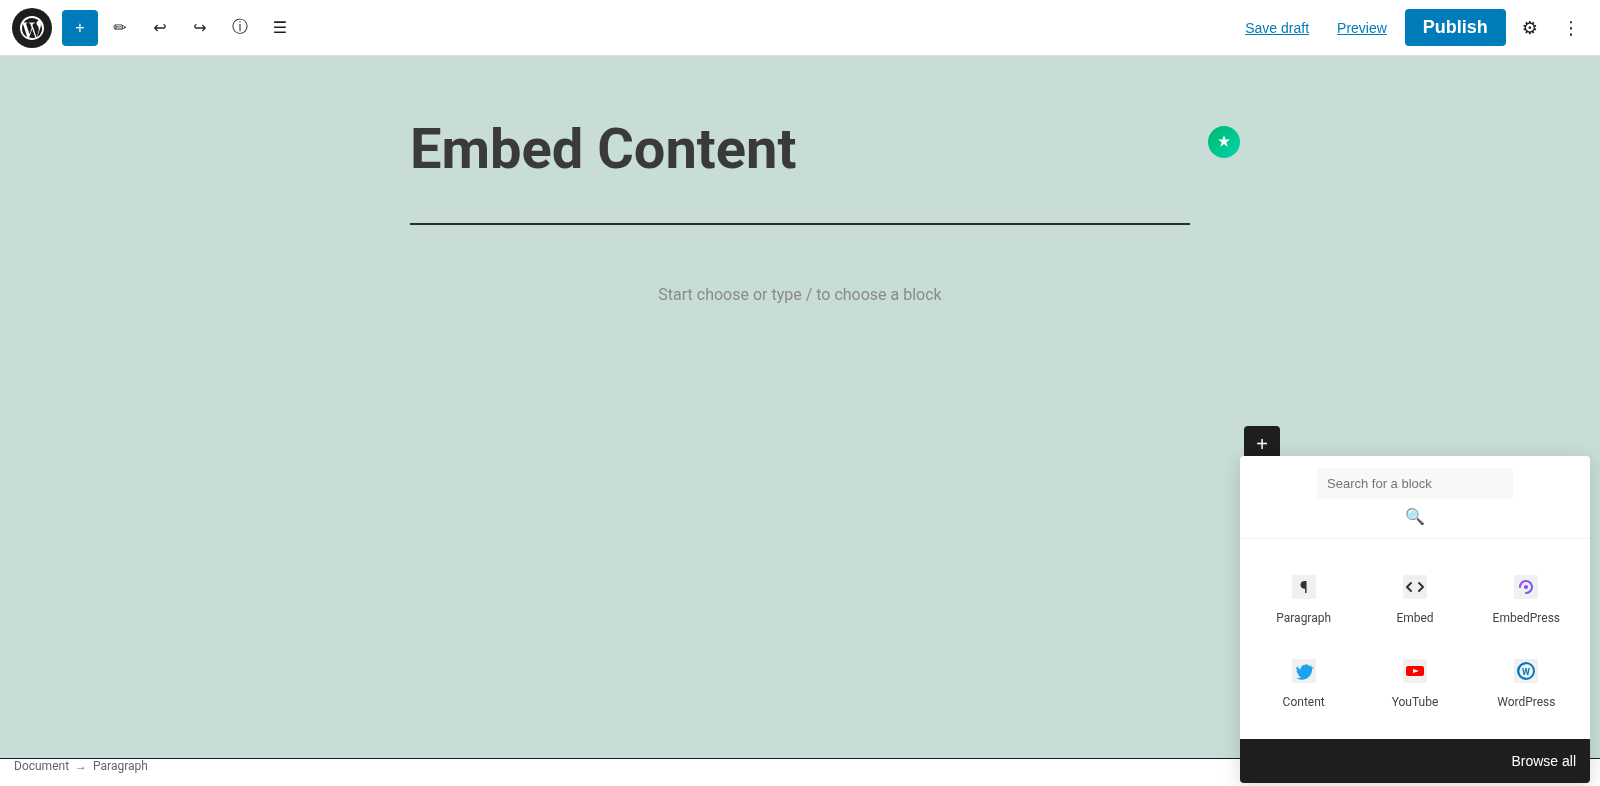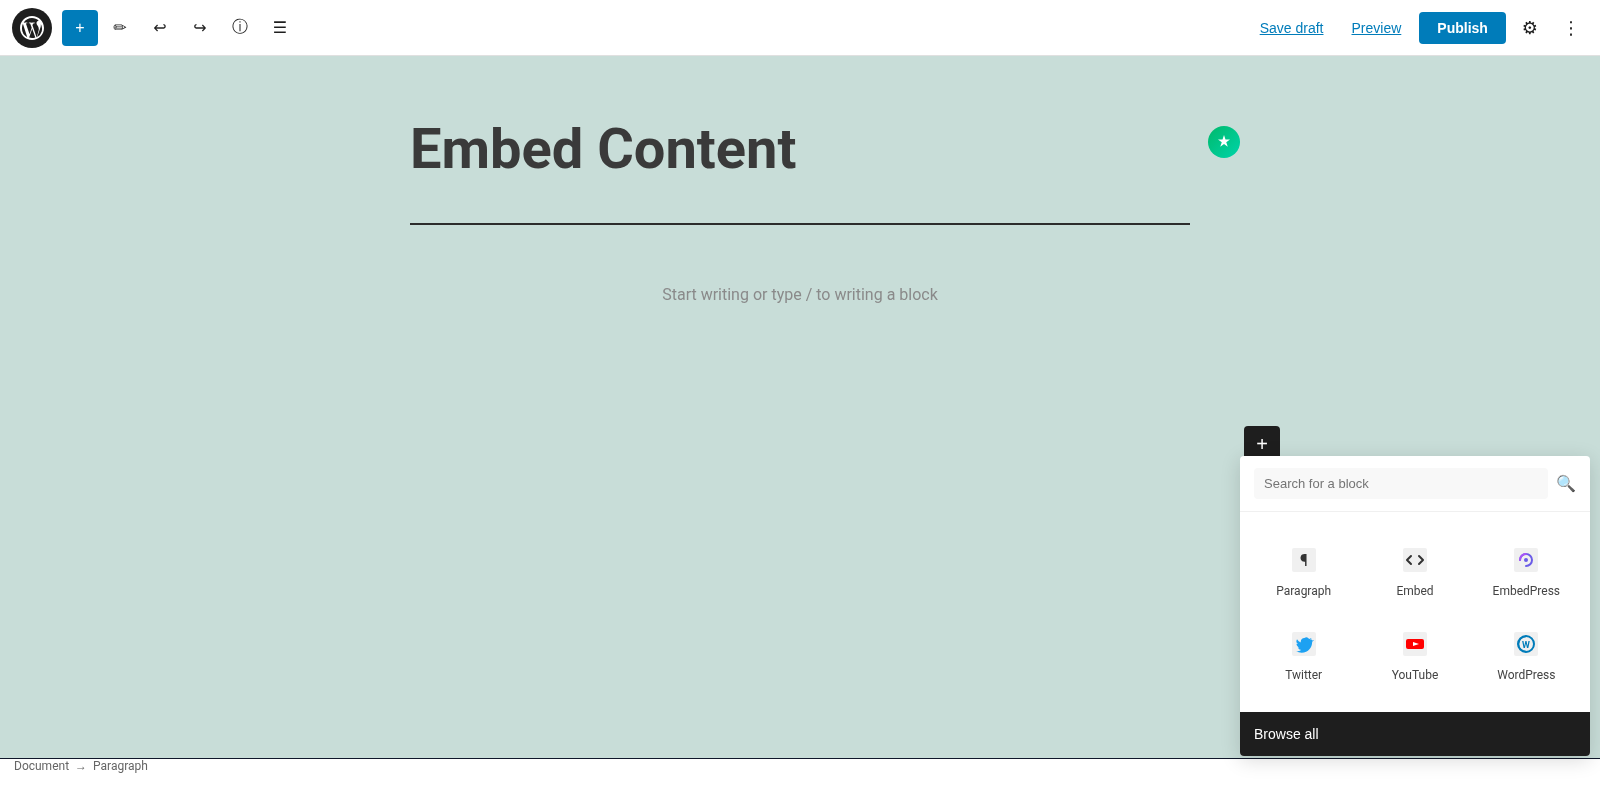--- a/index.html
+++ b/index.html
@@ -34,21 +34,21 @@
       margin-left: auto; display: flex; align-items: center; gap: 8px;
     }
     .save-draft-btn, .preview-btn {
       background: none; border: none; cursor: pointer;
       color: #007cba; font-size: 14px; padding: 6px 10px;
       border-radius: 4px;
       text-decoration: underline;
     }
     .publish-btn {
       background: #007cba; color: #fff; border: none; cursor: pointer;
-      font-size: 14px; font-weight: 600; padding: 8px 18px;
+      font-size: 18px; font-weight: 600; padding: 8px 18px;
       border-radius: 4px;
     }
     .settings-btn, .more-btn {
       background: none; border: none; cursor: pointer;
       color: #1e1e1e; font-size: 18px; padding: 6px 8px;
       border-radius: 4px; display: flex; align-items: center; justify-content: center;
     }
 
     
     #editor {
@@ -104,21 +104,21 @@
       position: absolute; right: -430px; top: 380px;
       width: 350px; background: #fff;
       border-radius: 4px; box-shadow: 0 4px 20px rgba(0,0,0,0.15);
       overflow: hidden;
       z-index: 200;
     }
 
     #block-search {
       padding: 12px 14px;
       border-bottom: 1px solid #f0f0f0;
-      display: flex; align-items: center; gap: 8px;
+      display: flex; align-items: center; gap: 8px; flex-direction: column;
     }
     #block-search input {
       flex: 1; border: none; outline: none; background: #f8f8f8;
       padding: 8px 10px; border-radius: 4px; font-size: 13px; color: #444;
     }
     #search-icon-btn {
       background: none; border: none; cursor: pointer;
       color: #666; font-size: 16px;
     }
 
@@ -136,21 +136,21 @@
       width: 36px; height: 36px; display: flex; align-items: center;
       justify-content: center; font-size: 22px;
     }
     .block-item-label {
       font-size: 12px; color: #444; text-align: center;
     }
 
     #browse-all {
       background: #1e1e1e; color: #fff; border: none;
       width: 100%; padding: 14px; font-size: 14px; font-weight: 500;
-      cursor: pointer; text-align: left;
+      cursor: pointer; text-align: right;
     }
 
     
     #status-bar {
       position: fixed; bottom: 0; left: 0; right: 0; height: 28px;
       background: #fff; border-top: 1px solid #0f172a;
       display: flex; align-items: flex-start; padding: 0 14px;
       font-size: 12px; color: #666;
     }
 
@@ -221,21 +221,21 @@
     <div id="grammarly-icon" style="position:absolute;right:-50px;top:10px;">
       <svg width="18" height="18" viewBox="0 0 18 18" fill="none">
         <path d="M9 2l1.5 4.5H15l-3.75 2.75 1.5 4.5L9 11l-3.75 2.75 1.5-4.5L3 6.5h4.5z" fill="#fff"></path>
       </svg>
     </div>
 
     <div id="post-title" contenteditable="true" style="">Embed Content</div>
 
     <div id="divider"></div>
 
-    <div id="block-placeholder">Start writing or type / to writing a block</div>
+    <div id="block-placeholder">Start choose or type / to choose a block</div>
 
     <button id="add-block-btn" style="position:absolute;right:-90px;top:310px;">
       <span>+</span>
     </button>
 
     <div id="block-picker" style="position:absolute;right:-400px;top:340px;">
 
       <div id="block-search">
         <input type="text" placeholder="Search for a block" style="">
         <button id="search-icon-btn">
@@ -277,21 +277,21 @@
           <span class="block-item-label">EmbedPress</span>
         </div>
 
         <div class="block-item">
           <div class="block-item-icon twitter-color">
             <svg width="28" height="28" viewBox="0 0 28 28" fill="none">
               <rect x="2" y="2" width="24" height="24" rx="2" fill="#f0f0f0"></rect>
               <path d="M22 9.5a7.4 7.4 0 01-2.1.58 3.7 3.7 0 001.6-2.04 7.4 7.4 0 01-2.33.89A3.68 3.68 0 0014.4 8c-2.04 0-3.68 1.65-3.68 3.68 0 .29.03.57.09.84A10.44 10.44 0 017 9.18a3.68 3.68 0 001.14 4.91 3.67 3.67 0 01-1.67-.46v.05c0 1.78 1.27 3.27 2.95 3.6a3.7 3.7 0 01-1.66.06 3.68 3.68 0 003.44 2.56A7.4 7.4 0 016 21.12a10.44 10.44 0 005.66 1.66c6.79 0 10.5-5.62 10.5-10.5l-.01-.48A7.48 7.48 0 0024 9.93a7.4 7.4 0 01-2 .55z" fill="#1da1f2"></path>
             </svg>
           </div>
-          <span class="block-item-label">Twitter</span>
+          <span class="block-item-label">Content</span>
         </div>
 
         <div class="block-item">
           <div class="block-item-icon youtube-color">
             <svg width="28" height="28" viewBox="0 0 28 28" fill="none">
               <rect x="2" y="2" width="24" height="24" rx="2" fill="#f0f0f0"></rect>
               <rect x="5" y="9" width="18" height="10" rx="2" fill="#ff0000"></rect>
               <polygon points="12,12 18,14 12,16" fill="#fff"></polygon>
             </svg>
           </div>

